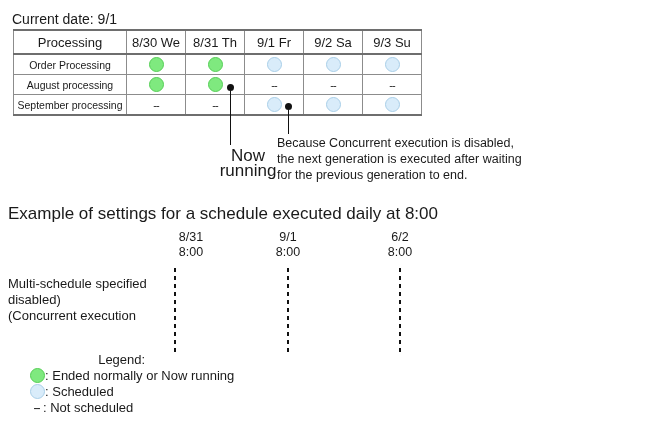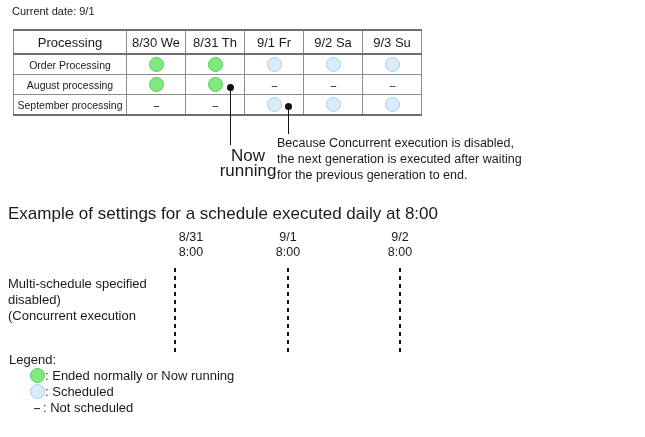--- a/index.html
+++ b/index.html
@@ -13,22 +13,22 @@
     position: relative;
     font-family: "Liberation Sans", sans-serif;
     color: #1a1a1a;
     overflow: hidden;
   }
   .abs { position: absolute; }
 
   
   #current-date {
     left: 12px;
-    top: 5px;
-    font-size: 11px;
+    top: 11px;
+    font-size: 14px;
     white-space: nowrap;
   }
 
   
   #schedule-table {
     left: 13px;
     top: 29px;
     border-collapse: collapse;
     table-layout: fixed;
     background: #c4b5fd;
@@ -128,21 +128,21 @@
   #multi-schedule-label {
     left: 8px;
     top: 276px;
     font-size: 13px;
     line-height: 16px;
     width: 165px;
   }
 
   
   #legend { left: 9px; top: 352px; }
-  #legend-title { font-size: 13px; }
+  #legend-title { font-size: 13px; text-align: center; }
   .legend-row {
     display: flex;
     align-items: center;
     font-size: 13px;
     margin-top: 1px;
     padding-left: 21px;
     white-space: nowrap;
   }
   .legend-row .swatch { margin-right: 0px; }
   .legend-dash {
@@ -218,21 +218,21 @@
 
   <div class="tick-label" style="left:156px;">
     <div>8/31</div>
     <div>8:00</div>
   </div>
   <div class="tick-label" style="left:253px;">
     <div>9/1</div>
     <div>8:00</div>
   </div>
   <div class="tick-label" style="left:365px;">
-    <div>9/2</div>
+    <div>6/2</div>
     <div>8:00</div>
   </div>
 
   <div class="tick-line" style="left:174px;"></div>
   <div class="tick-line" style="left:287px;"></div>
   <div class="tick-line" style="left:399px;"></div>
 </div>
 
 <div class="abs" id="multi-schedule-label">
   <div>Multi-schedule specified</div>

